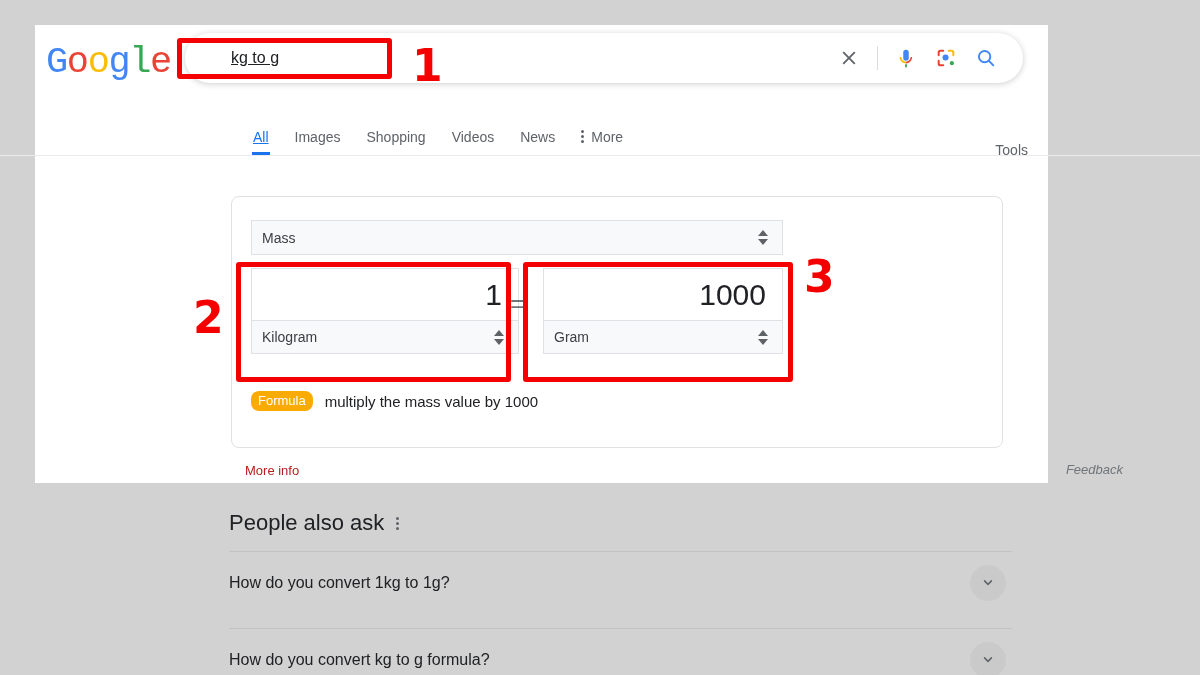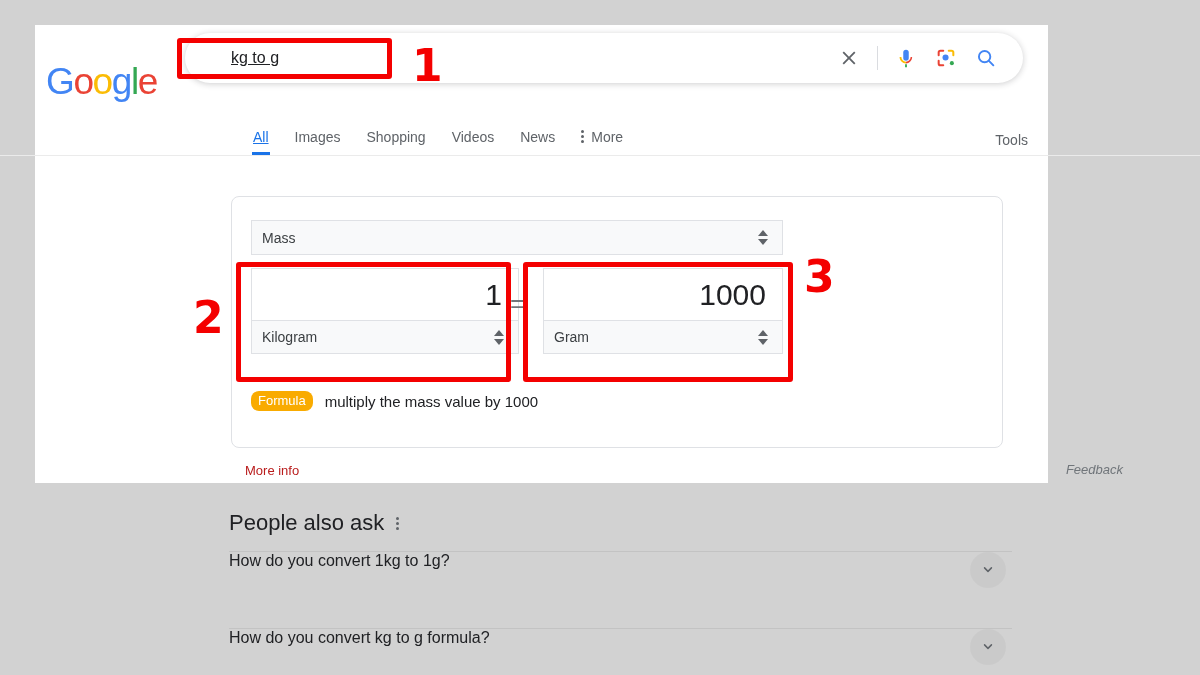--- a/index.html
+++ b/index.html
@@ -15,25 +15,24 @@
   .white-panel {
     position: absolute;
     left: 35px; top: 25px;
     width: 1013px; height: 458px;
     background: #ffffff;
   }
 
   
   .google-logo {
     position: absolute; left: 46px; top: 40px;
-    font-family: Liberation Sans, sans-serif;
+    font-family: Liberation Mono, monospace;
     font-size: 37px; letter-spacing: -1.4px;
     line-height: 44px; font-weight: 400;
     white-space: nowrap;
-    margin-top: 20px;
   }
   .g-b { color: #4285F4; } .g-r { color: #EA4335; }
   .g-y { color: #FBBC05; } .g-g { color: #34A853; }
 
   .search-pill {
     position: absolute; left: 185px; top: 33px;
     width: 838px; height: 50px;
     background: #fff; border-radius: 25px;
     box-shadow: 0 1px 6px rgba(32,33,36,.22);
     display: flex; align-items: center;
@@ -73,21 +72,21 @@
     cursor: pointer; position: relative;
     white-space: nowrap;
   }
   .tab.active { color: #1a73e8; text-decoration: underline; }
   .tab.active::after {
     content:''; position: absolute; left: 12px; right: 12px;
     bottom: 0; height: 3px; background: #1a73e8;
   }
   .tab .dots { margin-right: 7px; display: inline-flex; }
   .tools-link {
-    position: absolute; right: 20px; top: 3px; height: 37px;
+    position: absolute; right: 20px; top: 13px; height: 37px;
     display: flex; align-items: center;
     font-size: 14px; color: #5f6368; cursor: pointer;
   }
   .nav-underline {
     position: absolute; left: 0; top: 155px;
     width: 1200px; height: 1px; background: #ebebeb;
   }
 
   
   .conv-card {
@@ -168,21 +167,21 @@
     position: absolute; right: 77px; top: 462px;
     font-size: 13px; color: #70757a; font-style: italic; cursor: pointer;
   }
 
   
   .paa { position: absolute; left: 229px; top: 510px; width: 783px; }
   .paa-title-row { display: flex; align-items: center; gap: 12px; }
   .paa-title { font-size: 22px; color: #202124; font-weight: 400; }
   .paa-rule { margin-top: 15px; height: 1px; background: #c3c3c3; }
   .paa-item {
-    height: 61px; display: flex; 
+    height: 61px; display: flex; align-items: center;
     justify-content: space-between; cursor: pointer;
   }
   .paa-q { font-size: 16px; color: #202124; }
   .paa-chev {
     width: 36px; height: 36px; border-radius: 50%;
     background: rgba(0,0,0,0.035);
     display: flex; align-items: center; justify-content: center;
     margin-right: 6px;
   }
 

